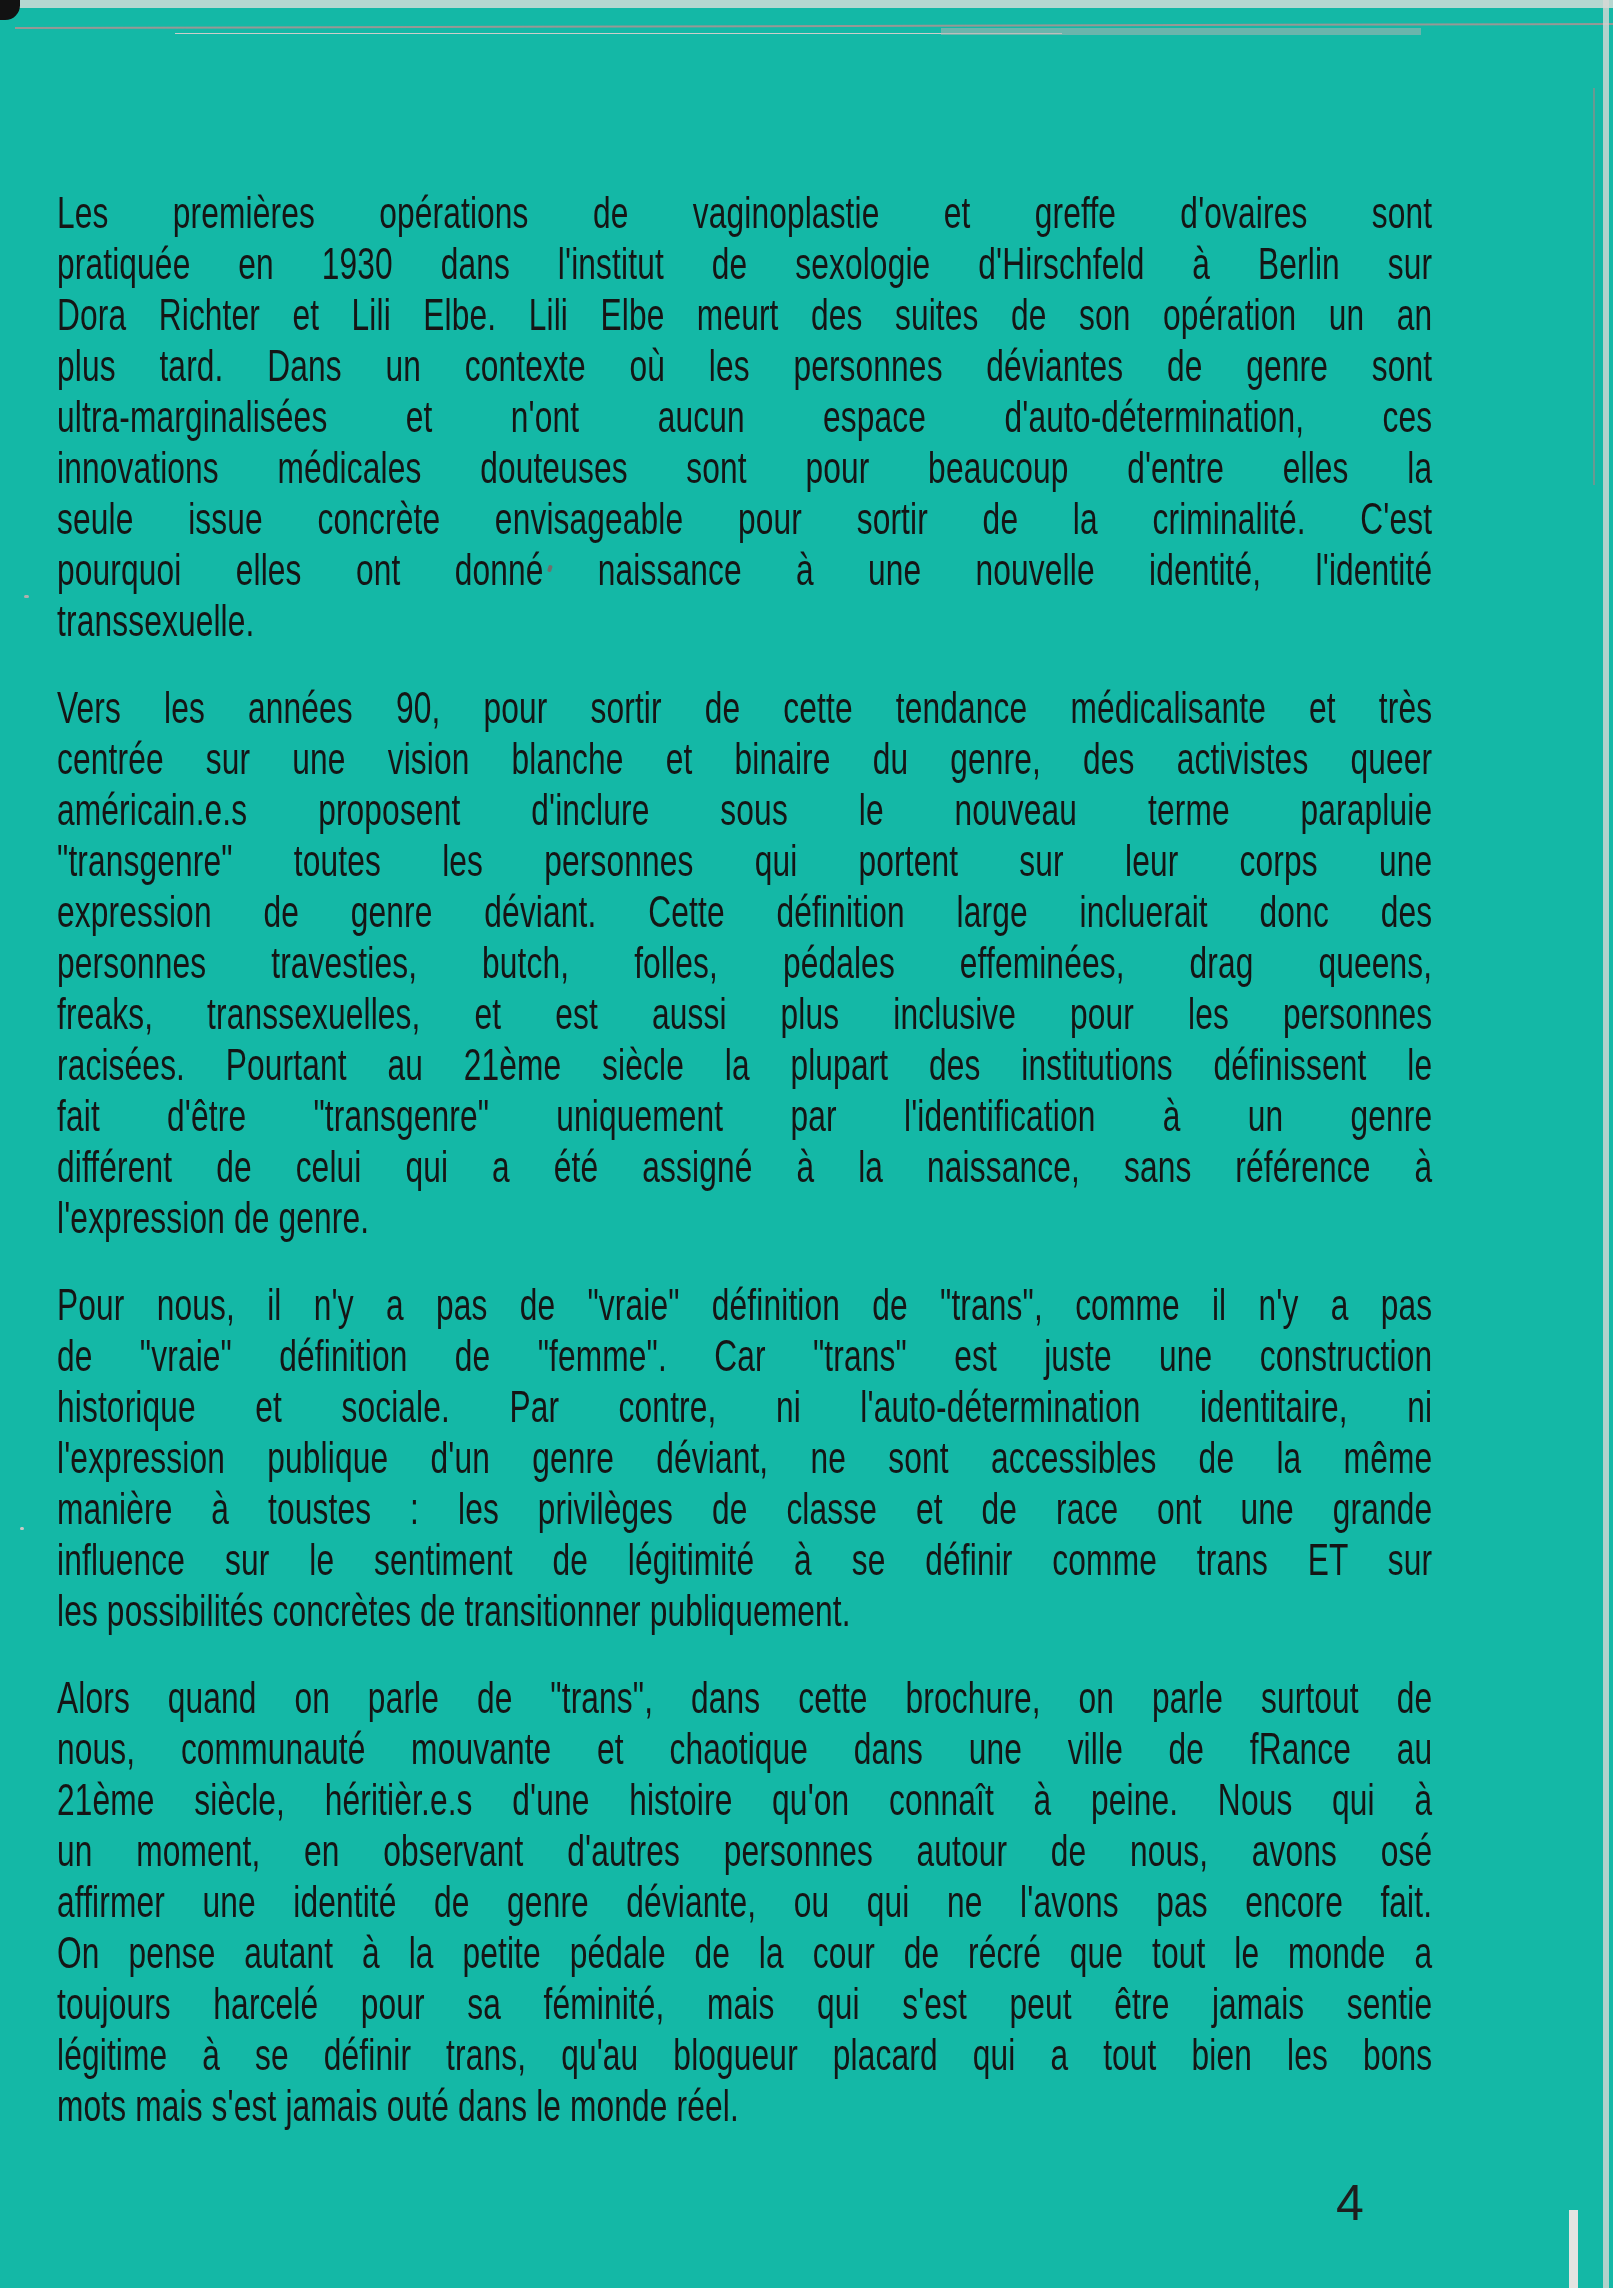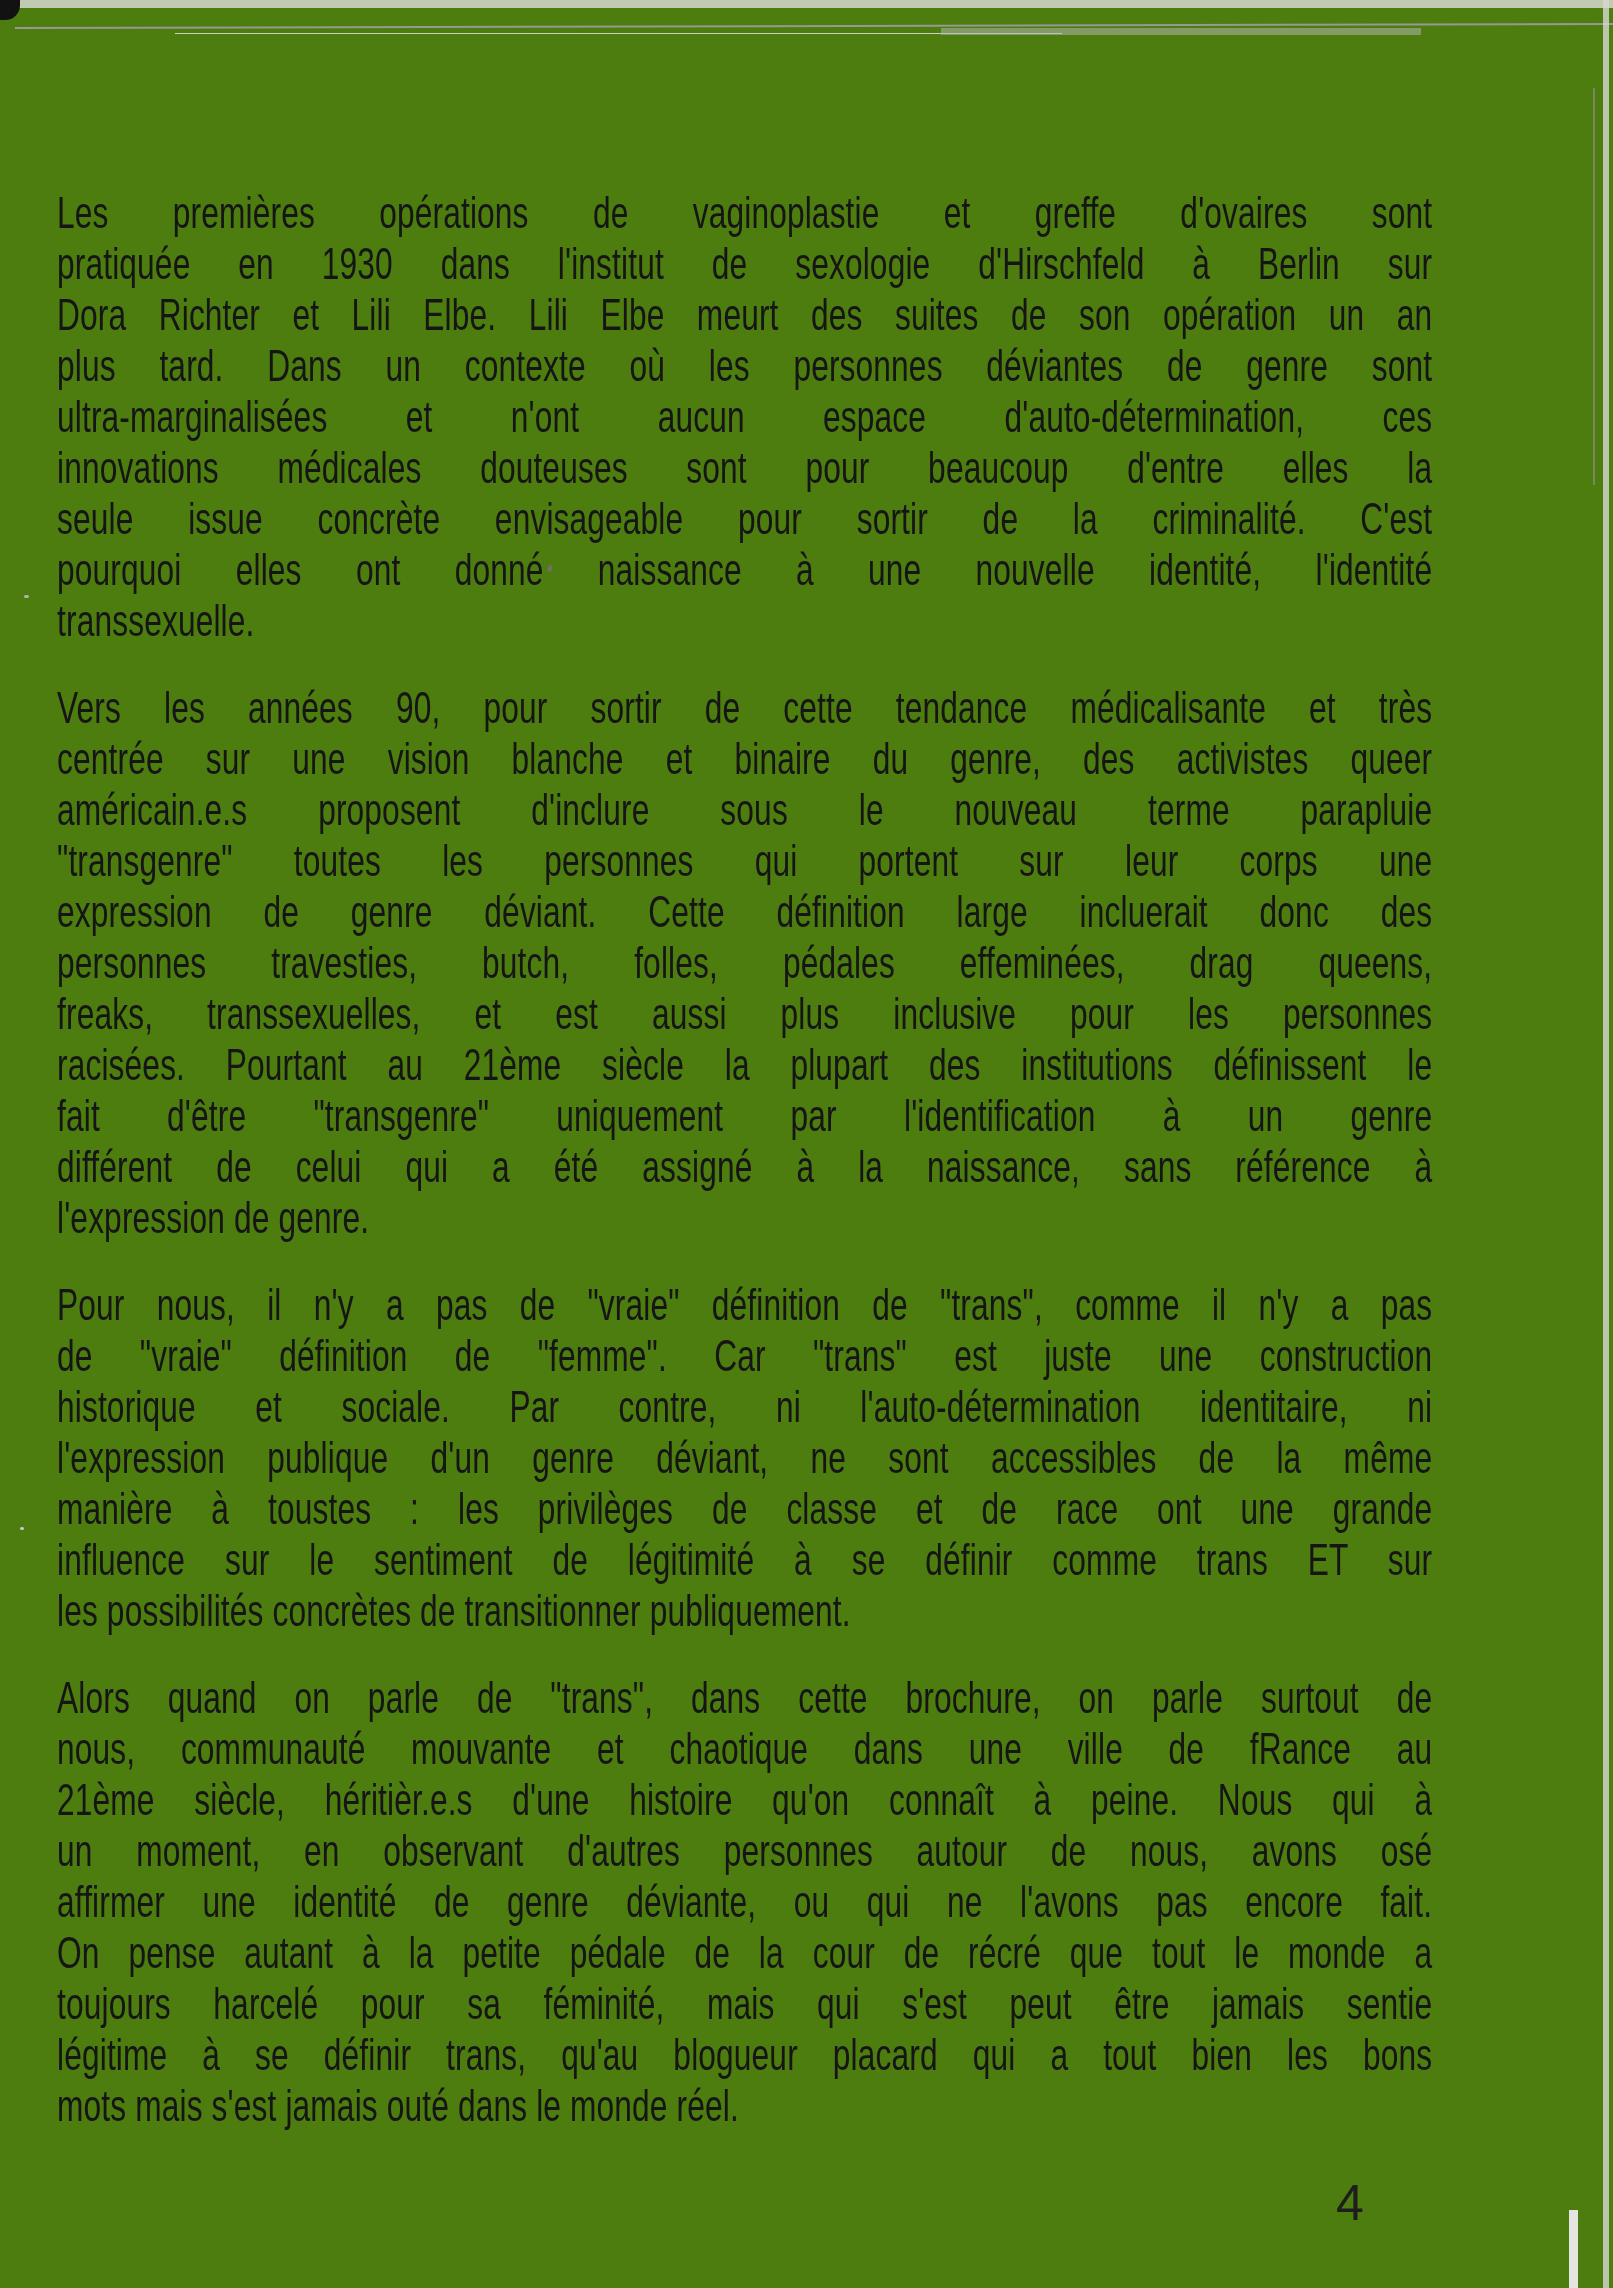--- a/index.html
+++ b/index.html
@@ -5,21 +5,21 @@
   html, body {
     margin: 0;
     padding: 0;
     background: #e9e9e7;
   }
   .page {
     position: relative;
     width: 1613px;
     height: 2289px;
     margin: 0 auto;
-    background: #4d7c0f;
+    background: #14b8a6;
     overflow: hidden;
     font-family: "Liberation Sans", sans-serif;
     color: #141414;
   }
 
   
   .scan-top-band {
     position: absolute;
     top: 0; left: 0; right: 0;
     height: 8.3px;

